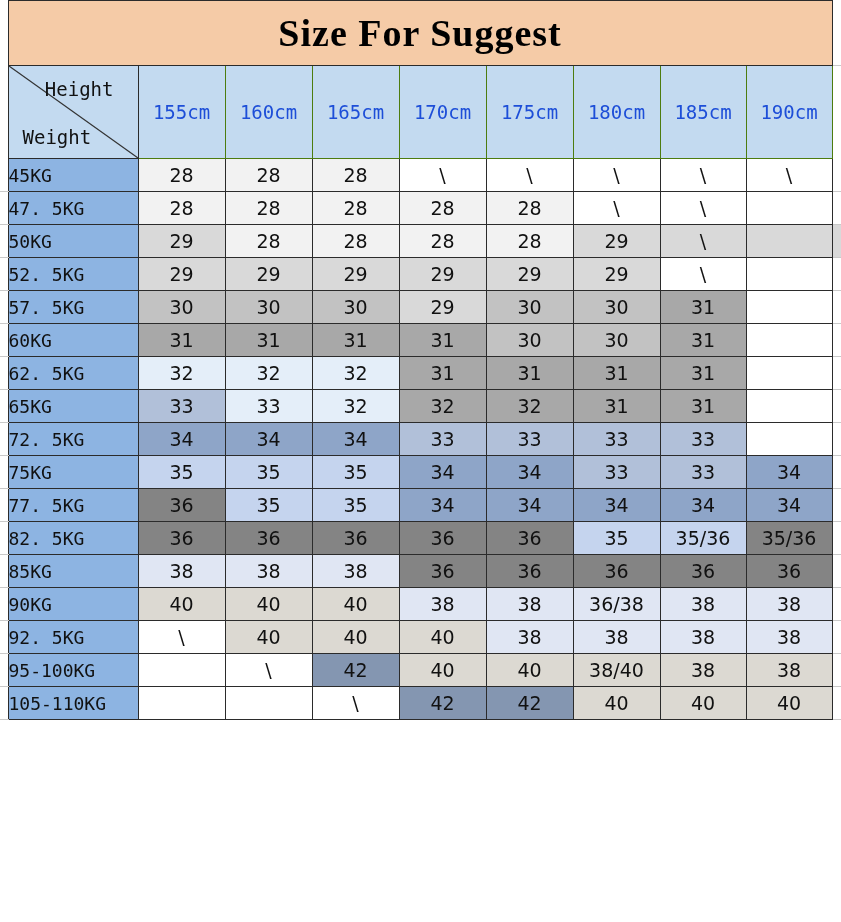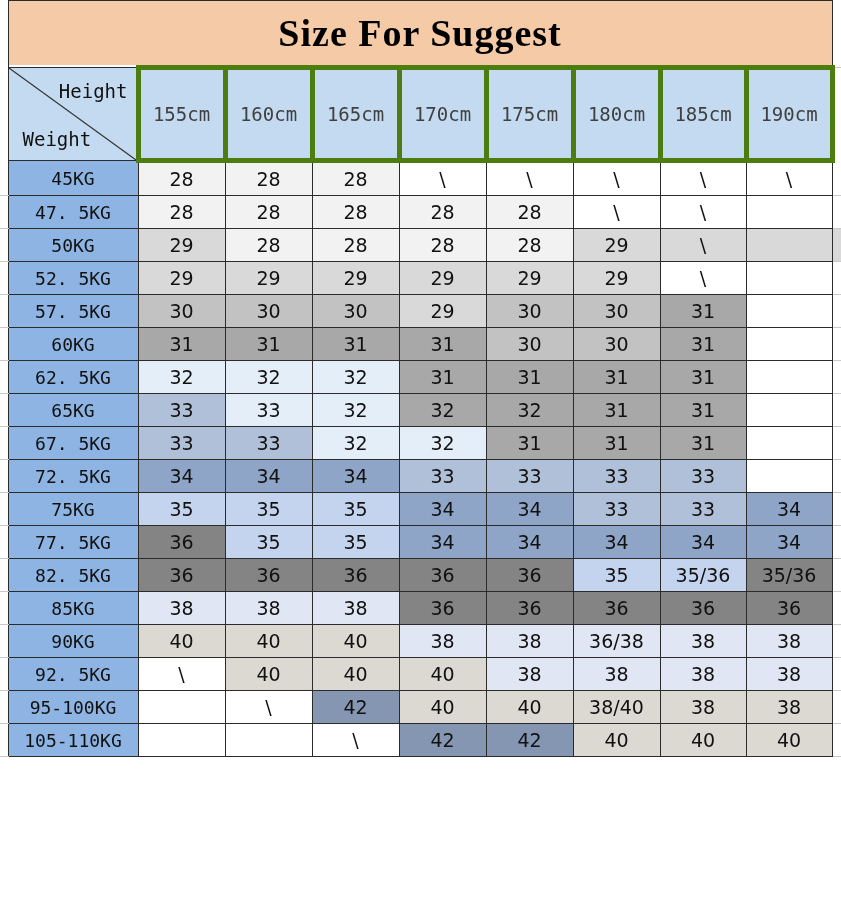--- a/index.html
+++ b/index.html
@@ -18,33 +18,33 @@
     font-family:"Liberation Serif",serif;font-weight:bold;font-size:38px;color:#000;
     letter-spacing:1px;
   }
 
   
   td.corner{
     background:#c3daf0;border:1px solid #2b2b2b;height:92px;position:relative;
     font-family:"DejaVu Sans Mono",monospace;font-size:19px;color:#111;
   }
   td.corner svg{position:absolute;left:0;top:0;width:100%;height:100%;}
-  .corner-top{position:absolute;top:12px;right:8px;}
+  .corner-top{position:absolute;top:12px;right:24px;}
   .corner-bottom{position:absolute;bottom:10px;left:14px;}
   th.hdr{
-    background:#c3daf0;border:5px solid #4d7c0f;
-    font-family:"DejaVu Sans Mono",monospace;font-weight:normal;font-size:19px;color:#404040;
+    background:#c3daf0;border:1px solid #4d7c0f;
+    font-family:"DejaVu Sans Mono",monospace;font-weight:normal;font-size:19px;color:#1d4ed8;
     text-align:center;vertical-align:middle;
   }
 
   
   td.lab{
     background:#8db4e2;border:1px solid #2b2b2b;height:32px;
     font-family:"DejaVu Sans Mono",monospace;font-size:18px;color:#111;
-    text-align:center;vertical-align:middle;
+    vertical-align:middle;
   }
   td.val{
     border:1px solid #2b2b2b;height:32px;
     font-family:"DejaVu Sans",sans-serif;font-size:19px;color:#111;
     text-align:center;vertical-align:middle;
   }
   tr.bottom-gutter td{height:3px;border:none;background:#ffffff;}
 </style>
 </head>
 <body>
@@ -194,33 +194,20 @@
           <td class="val" style="background: rgb(228, 238, 249);">32</td>
           <td class="val" style="background: rgb(168, 168, 168);">32</td>
           <td class="val" style="background: rgb(168, 168, 168);">32</td>
           <td class="val" style="background: rgb(168, 168, 168);">31</td>
           <td class="val" style="background: rgb(168, 168, 168);">31</td>
           <td class="val" style="background: rgb(255, 255, 255);"></td>
           <td class="gut tick" style="background: rgb(255, 255, 255);"></td>
         </tr>
         <tr>
           <td class="gut tick"></td>
-          <td class="lab">67. 5KG</td>
-          <td class="val" style="background: rgb(177, 192, 217);">33</td>
-          <td class="val" style="background: rgb(177, 192, 217);">33</td>
-          <td class="val" style="background: rgb(228, 238, 249);">32</td>
-          <td class="val" style="background: rgb(228, 238, 249);">32</td>
-          <td class="val" style="background: rgb(168, 168, 168);">31</td>
-          <td class="val" style="background: rgb(168, 168, 168);">31</td>
-          <td class="val" style="background: rgb(168, 168, 168);">31</td>
-          <td class="val" style="background: rgb(255, 255, 255);"></td>
-          <td class="gut tick" style="background: rgb(255, 255, 255);"></td>
-        </tr>
-        <tr>
-          <td class="gut tick"></td>
           <td class="lab">72. 5KG</td>
           <td class="val" style="background: rgb(142, 165, 200);">34</td>
           <td class="val" style="background: rgb(142, 165, 200);">34</td>
           <td class="val" style="background: rgb(142, 165, 200);">34</td>
           <td class="val" style="background: rgb(177, 192, 217);">33</td>
           <td class="val" style="background: rgb(177, 192, 217);">33</td>
           <td class="val" style="background: rgb(177, 192, 217);">33</td>
           <td class="val" style="background: rgb(177, 192, 217);">33</td>
           <td class="val" style="background: rgb(255, 255, 255);"></td>
           <td class="gut tick" style="background: rgb(255, 255, 255);"></td>

